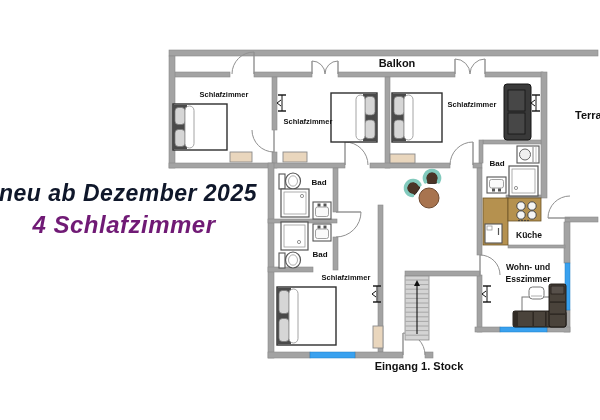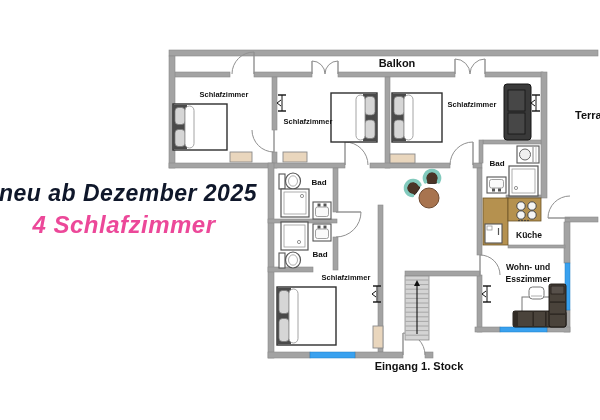--- a/index.html
+++ b/index.html
@@ -282,14 +282,14 @@
       <text x="320" y="257" font-size="8" text-anchor="middle">Bad</text>
       <text x="497" y="166" font-size="8" text-anchor="middle">Bad</text>
       <text x="529" y="238" font-size="8.5" text-anchor="middle">Küche</text>
       <text x="528" y="270" font-size="8.5" text-anchor="middle">Wohn- und</text>
       <text x="528" y="282" font-size="8.5" text-anchor="middle">Esszimmer</text>
       <text x="346" y="280" font-size="7.5" text-anchor="middle">Schlafzimmer</text>
       <text x="419" y="370" font-size="11" text-anchor="middle">Eingang 1. Stock</text>
       <text x="575" y="119" font-size="11" text-anchor="start">Terrasse</text>
     </svg>
   <div class="promo promo1" style="color: #0f172a;">neu ab Dezember 2025</div>
-  <div class="promo promo2" style="color: #ec4899;">4 Schlafzimmer</div>
+  <div class="promo promo2" style="color: #701a75;">4 Schlafzimmer</div>
 </div>
 
 </body></html>

